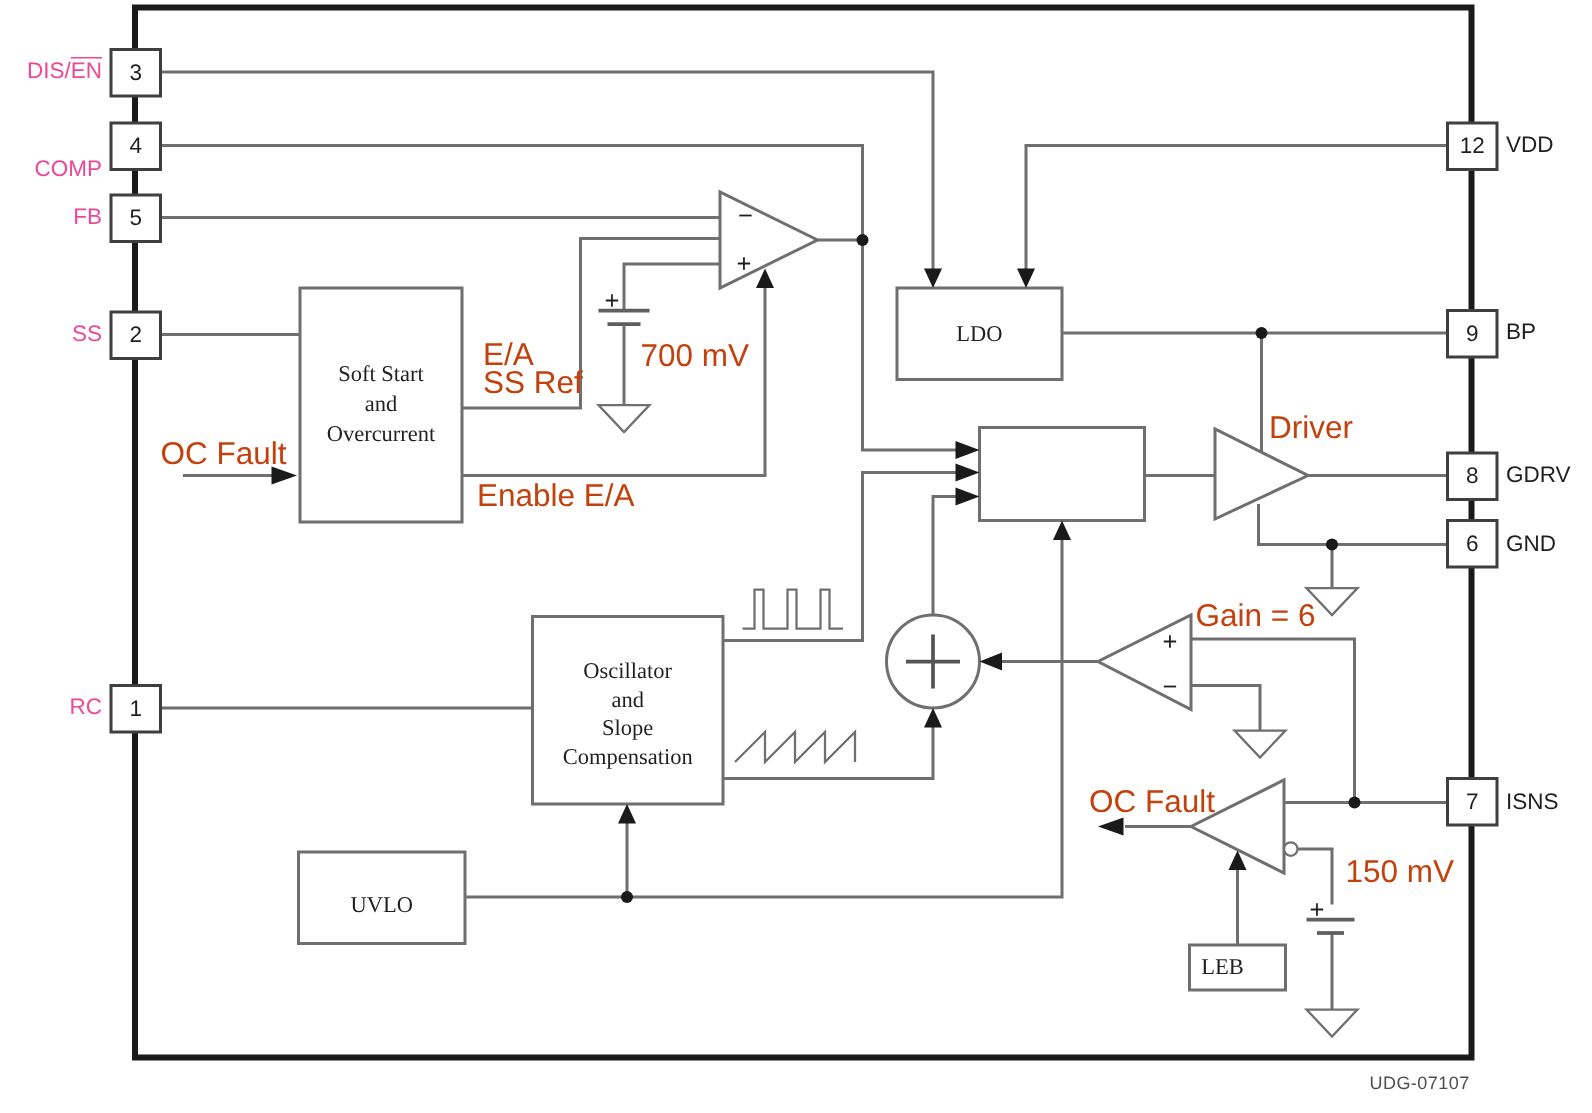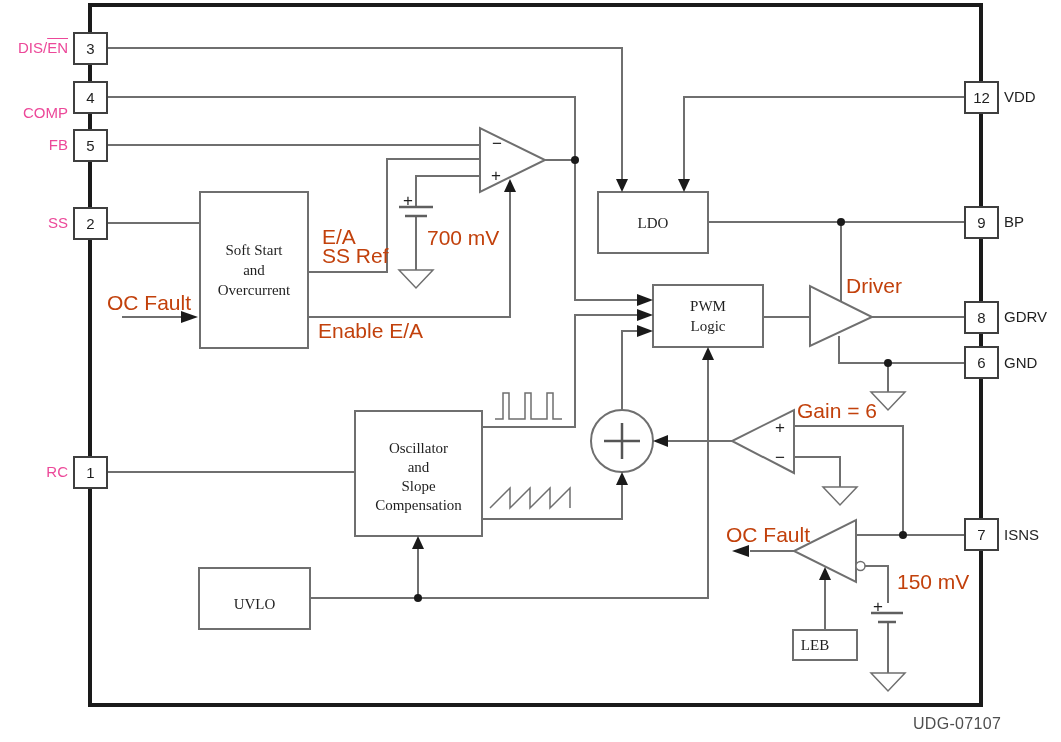--- a/index.html
+++ b/index.html
@@ -8,21 +8,21 @@
   svg{position:absolute;left:0;top:0;}
   .lbl{position:absolute;font-size:21px;color:#c2410c;white-space:pre-line;line-height:19px;}
   .blocktext{position:absolute;display:flex;align-items:center;justify-content:center;
              text-align:center;font-size:15px;color:#1f1f1f;white-space:pre-line;line-height:20px;font-family:Liberation Serif, serif;}
   .pinnum{position:absolute;display:flex;align-items:center;justify-content:center;
           width:33px;height:31px;font-size:15px;color:#1f1f1f;}
   .pinlabel-left{position:absolute;left:0;width:68px;text-align:right;font-size:15px;color:#ec4899;height:18px;}
   .pinlabel-right{position:absolute;left:1004px;width:80px;text-align:left;font-size:15px;color:#1f1f1f;height:18px;}
   .sym{position:absolute;width:18px;text-align:center;font-size:17px;color:#1f1f1f;}
   .ovl{text-decoration:overline;}
-  .udg{position:absolute;font-size:16px;color:#4f4f4f;letter-spacing:0.3px;}
+  .udg{position:absolute;font-size:12px;color:#4f4f4f;letter-spacing:0.3px;}
   .osc-text{line-height:19px;}
 </style>
 </head>
 <body>
 
 <div id="stage">
 
 <svg width="1061" height="742" viewBox="0 0 1061 742">
 
   <rect x="90" y="5" width="891" height="700" fill="none" stroke="#1a1a1a" stroke-width="4"></rect>
@@ -167,22 +167,20 @@
 
 <div class="blocktext" style="left:200px;top:192px;width:108px;height:156px">Soft Start
 and
 Overcurrent</div>
 <div class="blocktext osc-text" style="left:355px;top:411px;width:127px;height:132px;line-height:19px">Oscillator
 and
 Slope
 Compensation</div>
 <div class="blocktext" style="left:199px;top:568px;width:111px;height:72px">UVLO</div>
 <div class="blocktext" style="left:598px;top:192px;width:110px;height:61px">LDO</div>
-<div class="blocktext" style="left:653px;top:285px;width:110px;height:62px">PWM
-Logic</div>
 <div class="blocktext" style="left:793px;top:630px;width:44px;height:30px">LEB</div>
 <div class="lbl" style="left:846px;top:276px">Driver</div>
 
 <div class="lbl" style="left:107px;top:293px">OC Fault</div>
 <div class="lbl" style="left:322px;top:227px">E/A
 SS Ref</div>
 <div class="lbl" style="left:318px;top:321px">Enable E/A</div>
 <div class="lbl" style="left:427px;top:228px">700 mV</div>
 <div class="lbl" style="left:797px;top:401px">Gain = 6</div>
 <div class="lbl" style="left:726px;top:525px">OC Fault</div>

